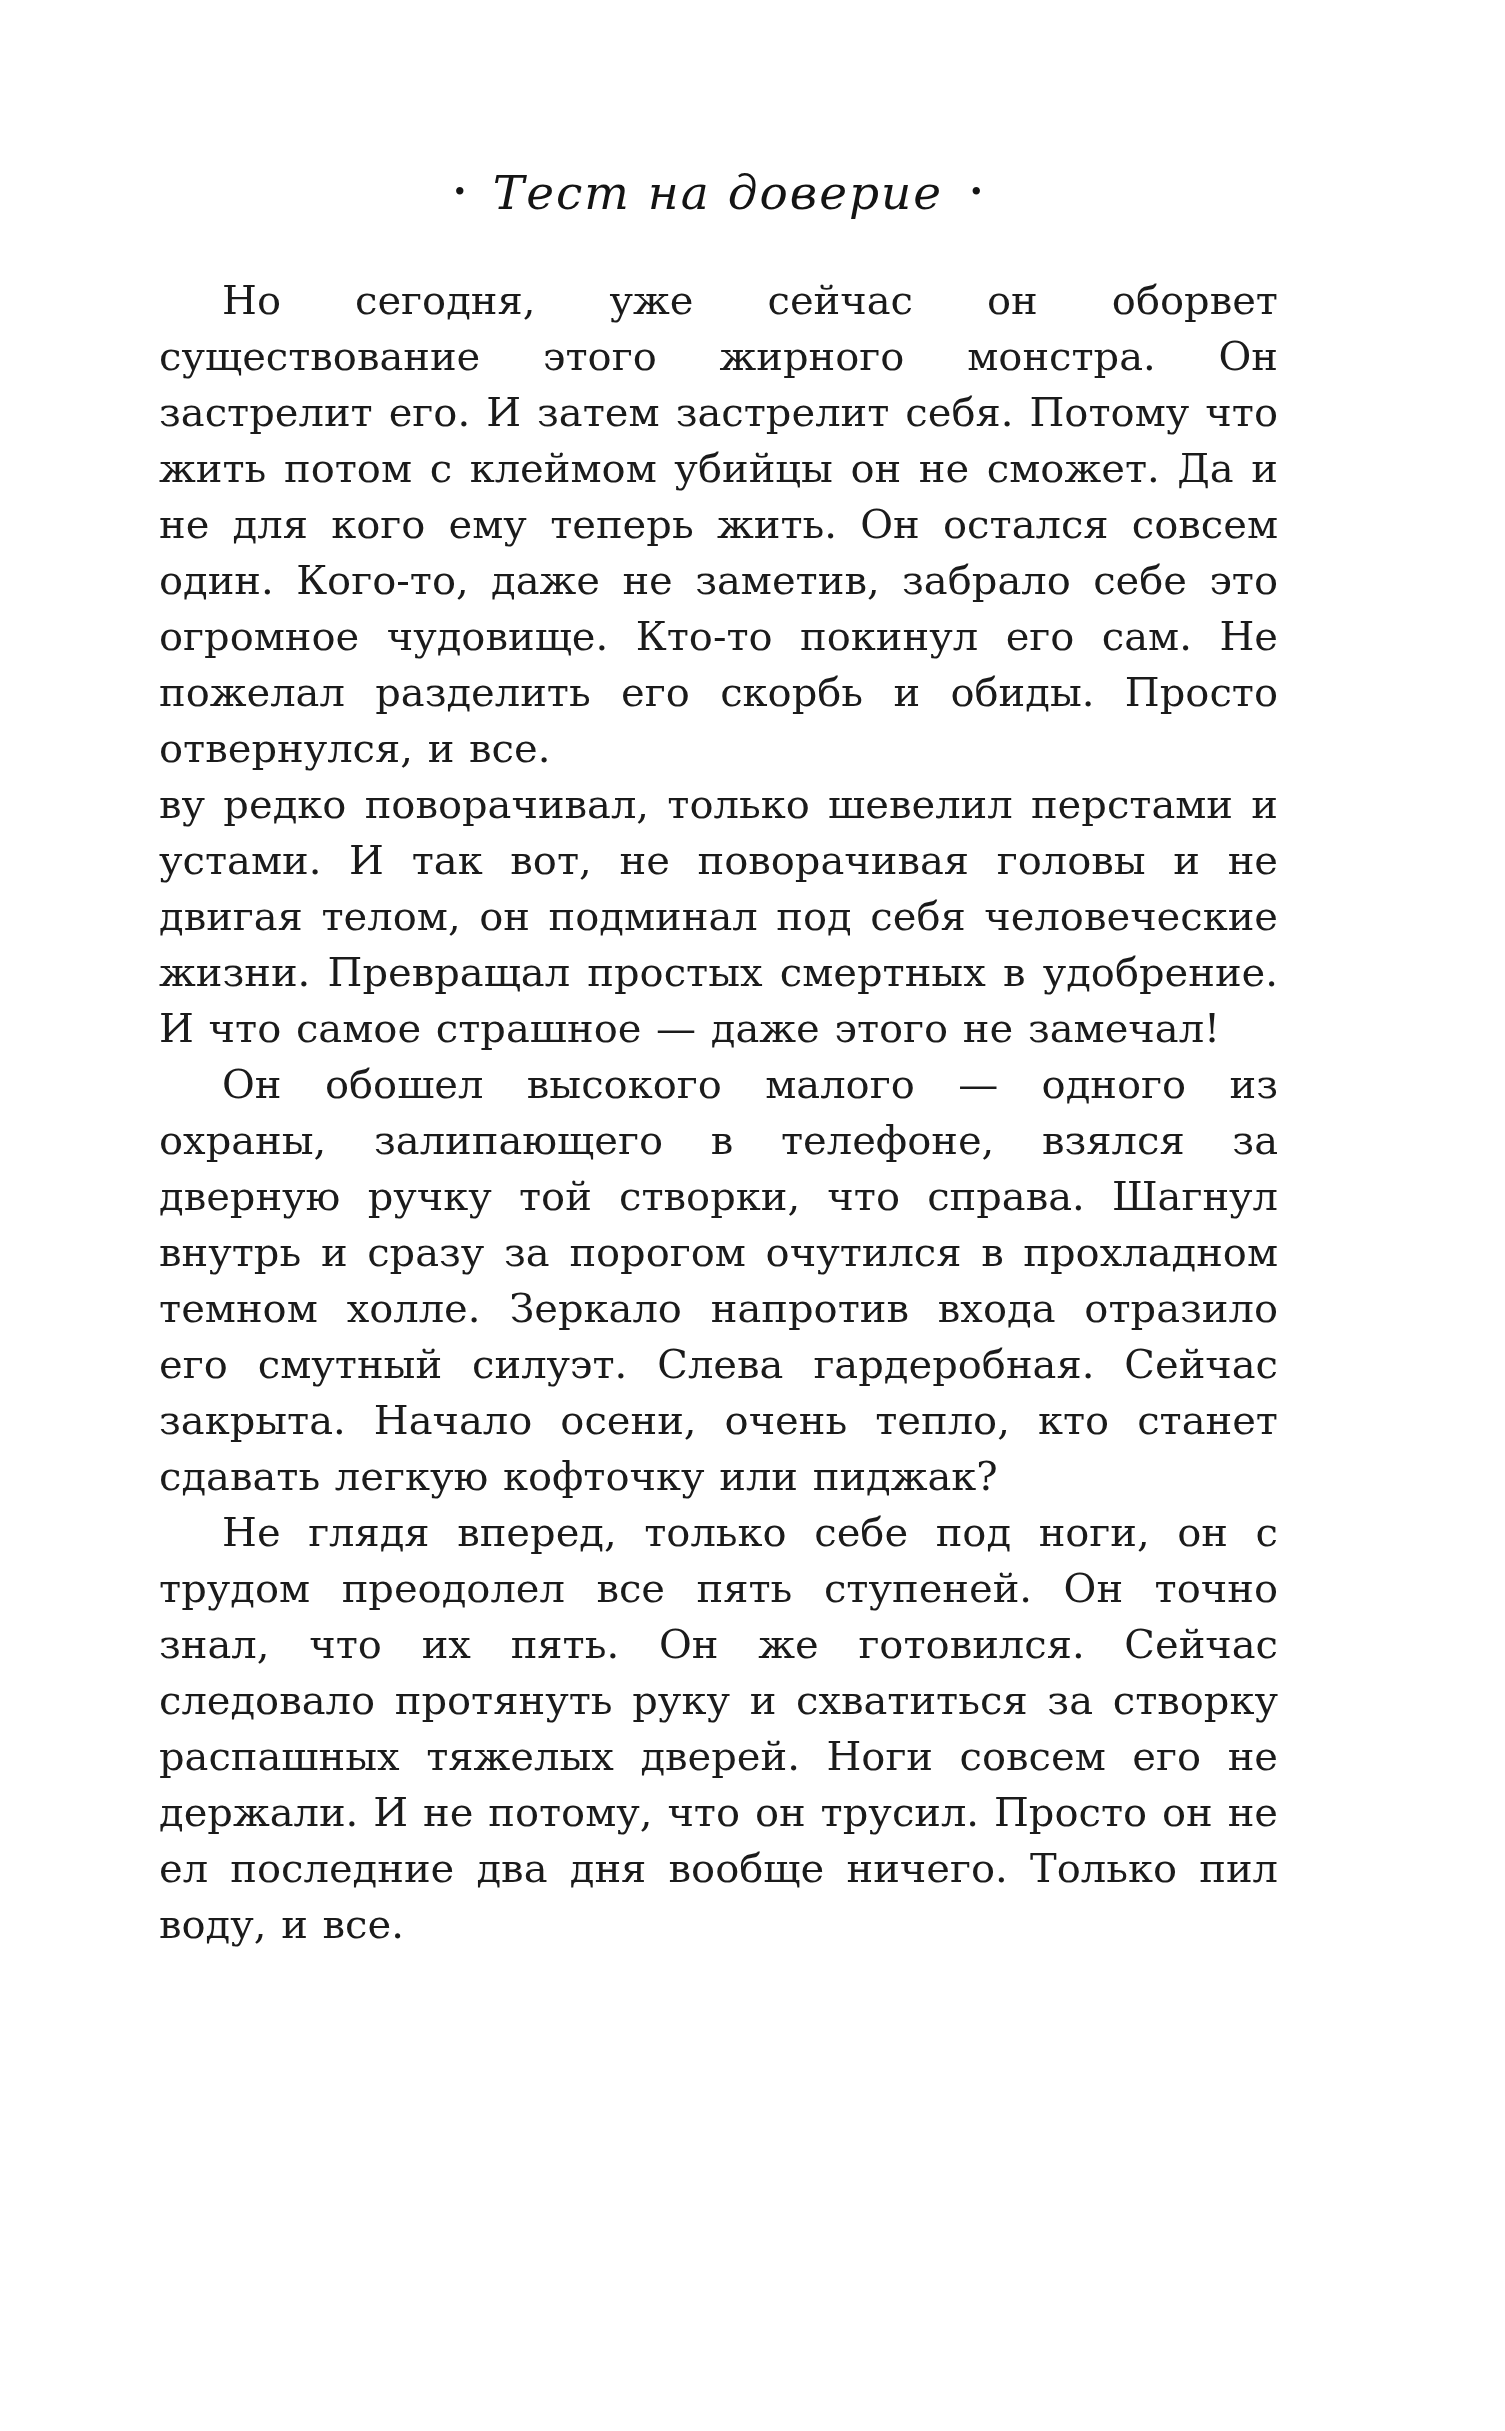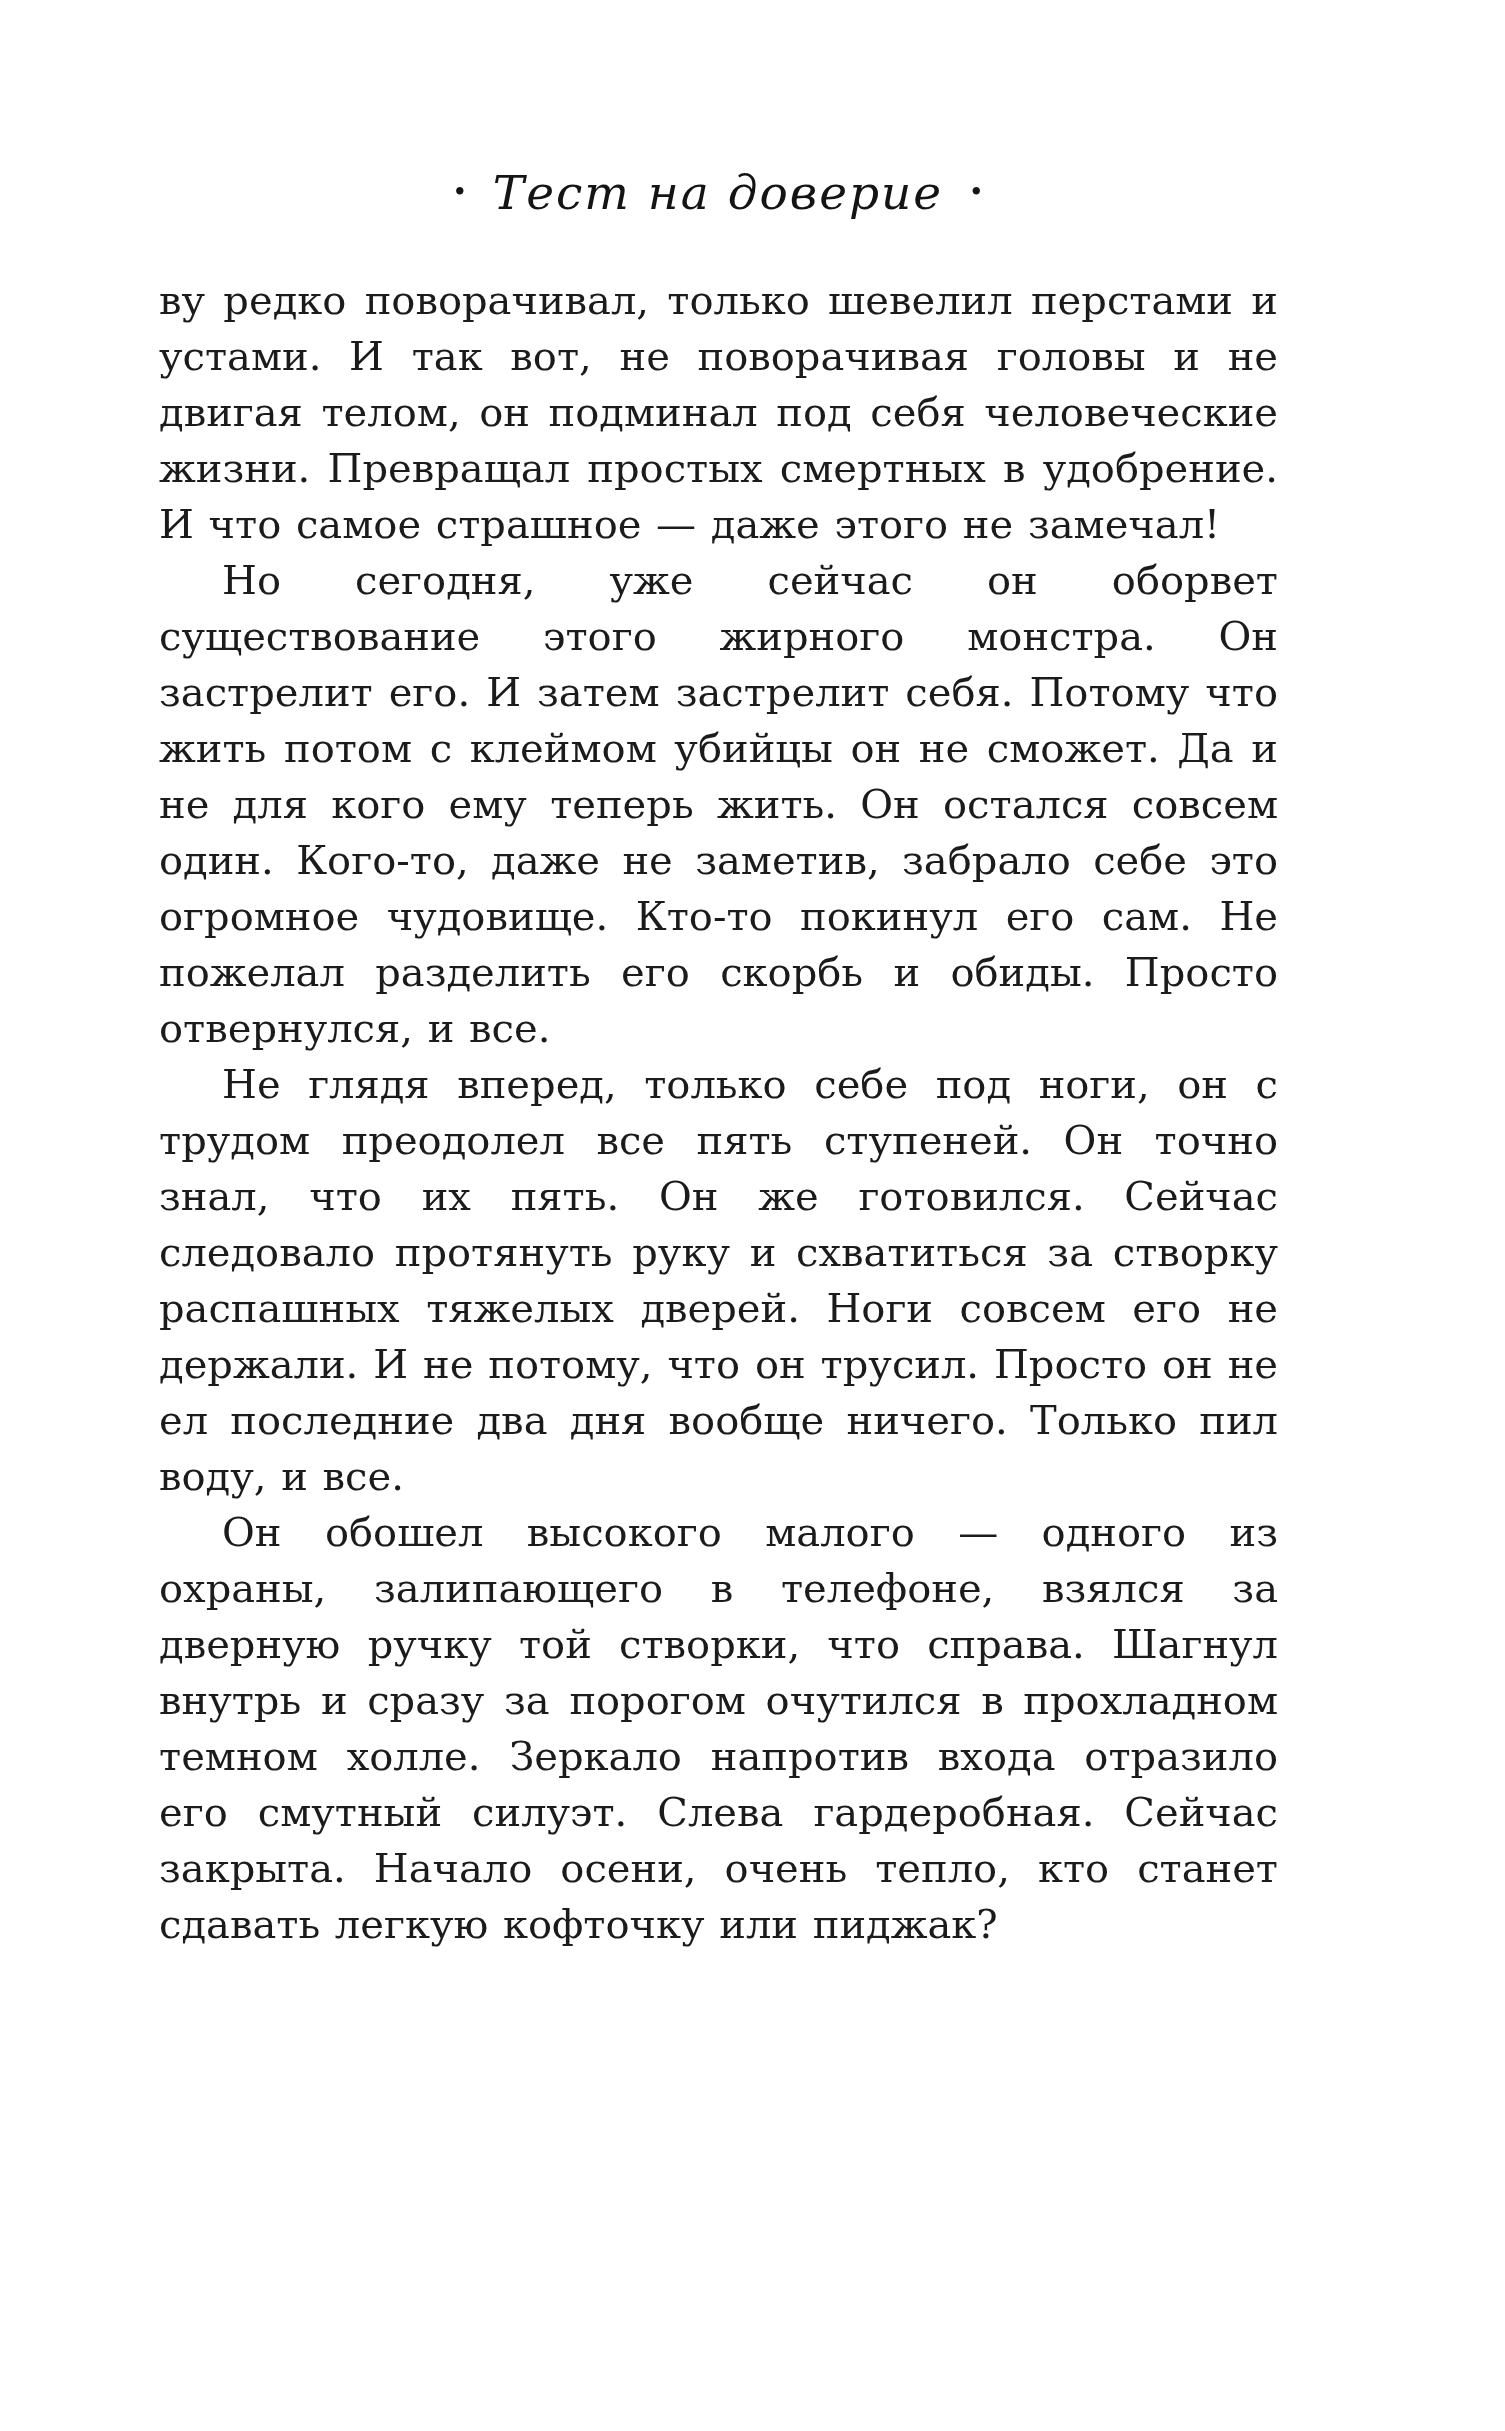--- a/index.html
+++ b/index.html
@@ -69,22 +69,22 @@
 </head>
 <body>
 
 <div class="page">
 
   <div class="running-head">
     <span class="bullet">•</span><span class="title">Тест на доверие</span><span class="bullet">•</span>
   </div>
 
   <div class="body-text">
+    <p class="para">Но сегодня, уже сейчас он оборвет существование этого жирного монстра. Он застрелит его. И затем застрелит себя. Потому что жить потом с клеймом убийцы он не сможет. Да и не для кого ему теперь жить. Он остался совсем один. Кого-то, даже не заметив, забрало себе это огромное чудовище. Кто-то покинул его сам. Не пожелал разделить его скорбь и обиды. Просто отвернулся, и все.</p>
     <p class="para continued">ву редко поворачивал, только шевелил перстами и устами. И так вот, не поворачивая головы и не двигая телом, он подминал под себя человеческие жизни. Превращал простых смертных в удобрение. И что самое страшное — даже этого не замечал!</p>
-    <p class="para">Но сегодня, уже сейчас он оборвет существование этого жирного монстра. Он застрелит его. И затем застрелит себя. Потому что жить потом с клеймом убийцы он не сможет. Да и не для кого ему теперь жить. Он остался совсем один. Кого-то, даже не заметив, забрало себе это огромное чудовище. Кто-то покинул его сам. Не пожелал разделить его скорбь и обиды. Просто отвернулся, и все.</p>
+    <p class="para">Он обошел высокого малого — одного из охраны, залипающего в телефоне, взялся за дверную ручку той створки, что справа. Шагнул внутрь и сразу за порогом очутился в прохладном темном холле. Зеркало напротив входа отразило его смутный силуэт. Слева гардеробная. Сейчас закрыта. Начало осени, очень тепло, кто станет сдавать легкую кофточку или пиджак?</p>
     <p class="para">Не глядя вперед, только себе под ноги, он с трудом преодолел все пять ступеней. Он точно знал, что их пять. Он же готовился. Сейчас следовало протянуть руку и схватиться за створку распашных тяжелых дверей. Ноги совсем его не держали. И не потому, что он трусил. Просто он не ел последние два дня вообще ничего. Только пил воду, и все.</p>
-    <p class="para">Он обошел высокого малого — одного из охраны, залипающего в телефоне, взялся за дверную ручку той створки, что справа. Шагнул внутрь и сразу за порогом очутился в прохладном темном холле. Зеркало напротив входа отразило его смутный силуэт. Слева гардеробная. Сейчас закрыта. Начало осени, очень тепло, кто станет сдавать легкую кофточку или пиджак?</p>
   </div>
 
   <div class="folio">7</div>
 
 </div>
 
 
 </body></html>

